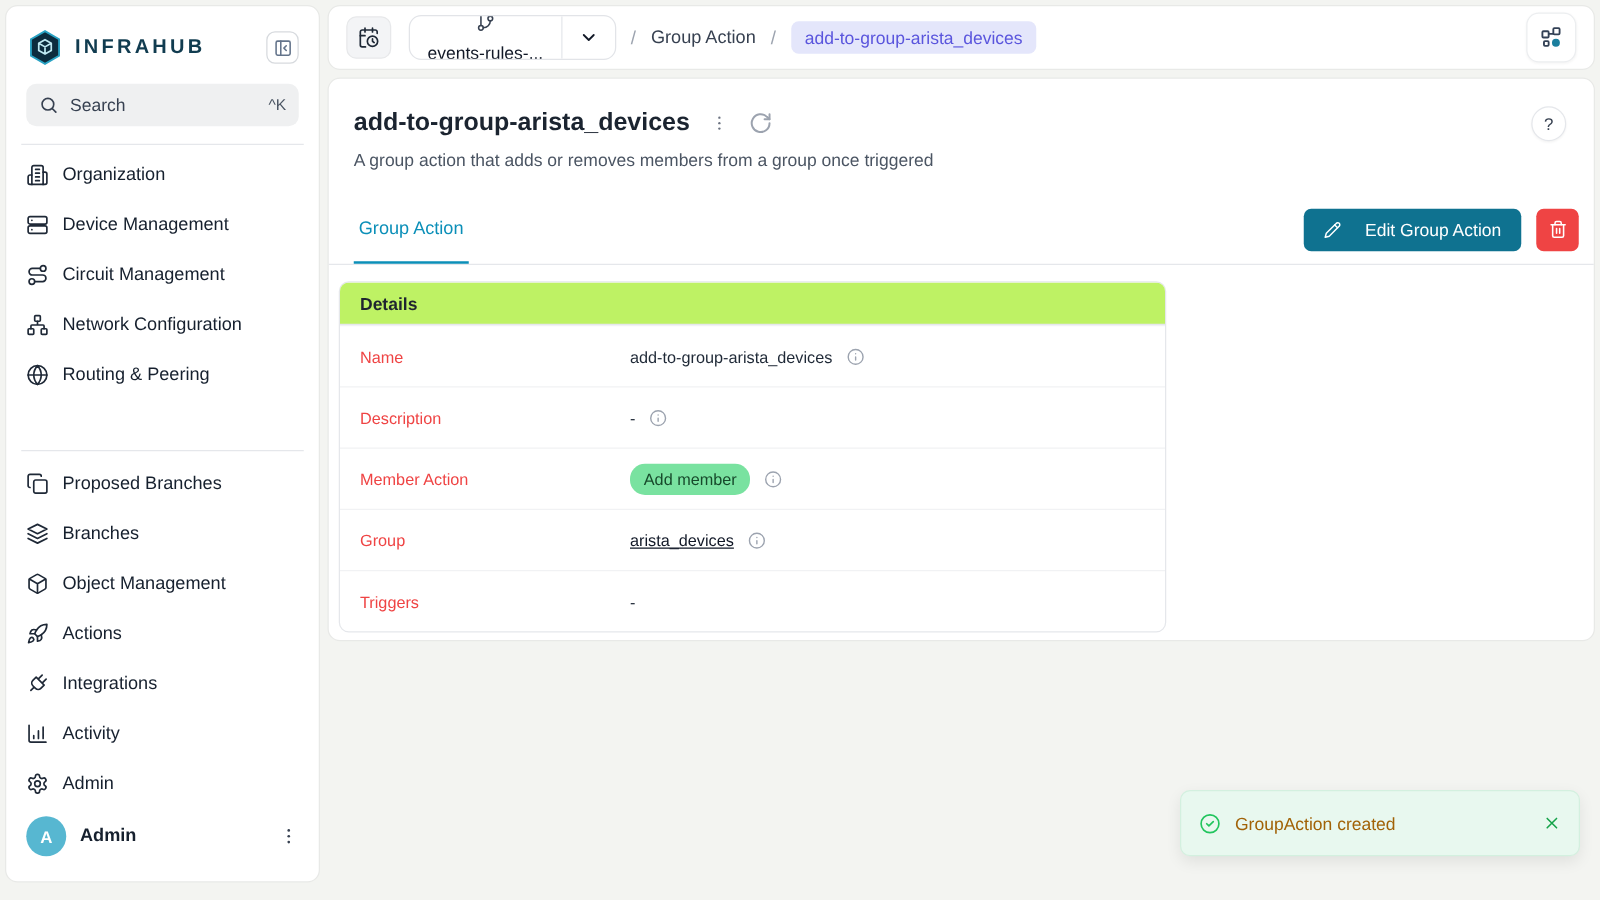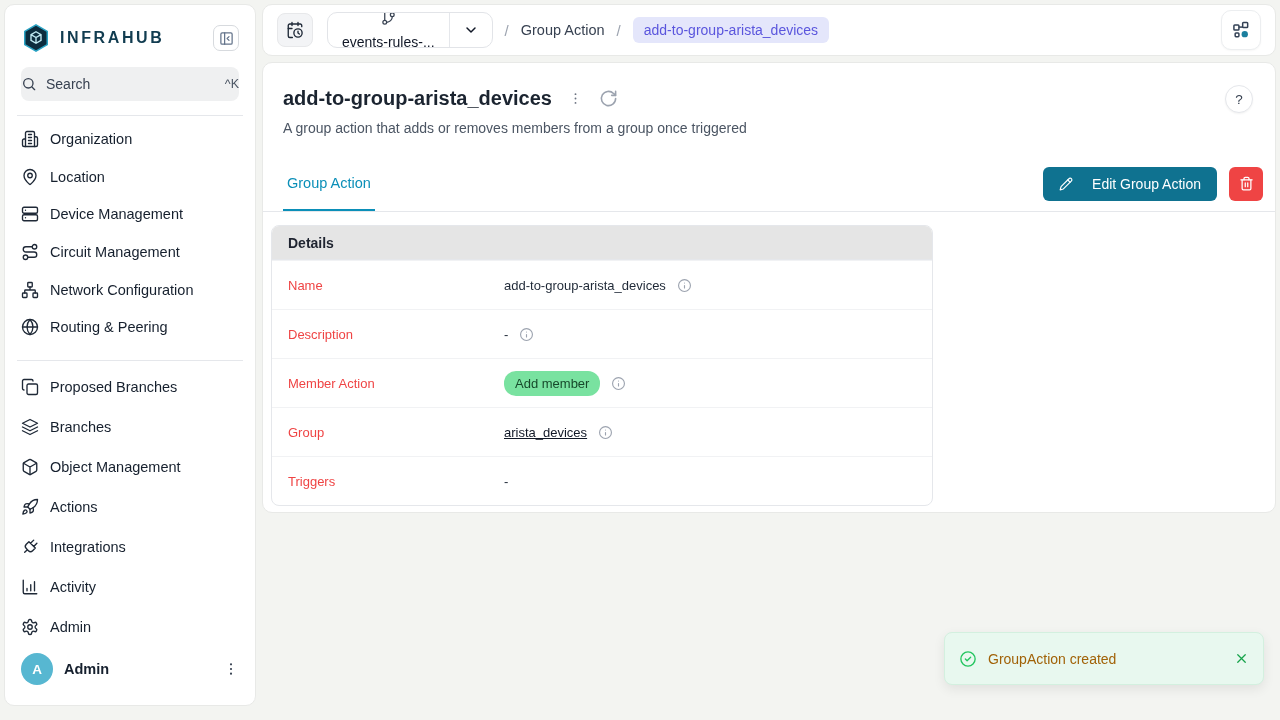--- a/index.html
+++ b/index.html
@@ -10,21 +10,21 @@
     position:relative;
   }
   .card { background:#fff; border:1px solid #e8e9e7; border-radius:10px; position:absolute; }
 
   
   .sidebar { left:4px; top:4px; width:252px; height:702px; padding:14px 16px 0; }
   .logo-row { display:flex; align-items:center; height:38px; margin-bottom:10px; }
   .logo-mark { flex:0 0 auto; margin-right:9px; display:flex; }
   .logo-text { font-size:16px; font-weight:800; letter-spacing:2.6px; color:#113c50; flex:1; }
   .collapse-btn { width:26px; height:26px; border:1px solid #d7dade; border-radius:7px; display:flex; align-items:center; justify-content:center; color:#64748b; background:#fff; cursor:pointer; }
-  .search-box { height:34px; background:#eff0f1; border-radius:8px; display:flex; align-items:center; padding:0 0; gap:9px; color:#374151; cursor:pointer; }
+  .search-box { height:34px; background:#eff0f1; border-radius:8px; display:flex; align-items:center; padding:0 10px; gap:9px; color:#374151; cursor:pointer; }
   .search-box .sb-label { flex:1; font-size:14px; color:#374151; }
   .search-box .sb-kbd { font-size:12.5px; color:#4b5563; }
   .side-divider { border:none; border-top:1px solid #e5e7eb; margin:14px -4px 4px; }
   .nav-list { display:flex; flex-direction:column; }
   .nav-clip { height:226px; overflow:hidden; }
   .nav-item { height:40px; display:flex; align-items:center; gap:11px; color:#16202e; cursor:pointer; border-radius:8px; }
   .nav-item .nicon { display:flex; color:#1f2937; flex:0 0 18px; }
   .nav-item .nlabel { font-size:14.5px; }
   .user-row { position:absolute; left:16px; right:16px; bottom:14px; height:44px; display:flex; align-items:center; gap:11px; }
   .avatar { width:32px; height:32px; border-radius:50%; background:#57b7d1; color:#fff; display:flex; align-items:center; justify-content:center; font-size:13.5px; font-weight:700; }
@@ -54,21 +54,21 @@
   .page-desc { position:absolute; left:20px; top:57px; font-size:14px; color:#4b5563; }
   .tab-row { position:absolute; left:0; right:0; top:93px; height:56px; border-bottom:1px solid #e5e7eb; display:flex; align-items:center; }
   .tab { margin-left:20px; height:100%; display:flex; align-items:center; font-size:14.5px; color:#0b8fb8; border-bottom:2px solid #0b8fb8; padding:0 4px; cursor:pointer; }
   .tab-actions { margin-left:auto; margin-right:12px; display:flex; gap:12px; align-items:center; }
   .btn-edit { height:34px; background:#0f7290; color:#fff; border:none; border-radius:6px; font-size:14px; display:flex; align-items:center; gap:19px; padding:0 16px; cursor:pointer; font-family:inherit; }
   .btn-delete { width:34px; height:34px; background:#ef4444; color:#fff; border:none; border-radius:6px; display:flex; align-items:center; justify-content:center; cursor:pointer; }
 
   .panel { position:absolute; border:1px solid #e5e7eb; border-radius:8px; overflow:hidden; background:#fff; }
   .panel-details { left:8px; top:162px; width:662px; height:281px; }
   .panel-activities { left:680px; top:162px; width:326px; height:81px; }
-  .panel-head { height:34px; background:#e5e5e5; border-bottom:1px solid #e5e7eb; display:flex; align-items:center; padding:0 16px; font-size:14px; font-weight:700; color:#1f2430; }
+  .panel-head { height:34px; background:#bef264; border-bottom:1px solid #e5e7eb; display:flex; align-items:center; padding:0 16px; font-size:14px; font-weight:700; color:#1f2430; }
   .drow { height:49px; display:flex; align-items:center; border-top:1px solid #f1f2f4; }
   .drow:first-of-type { border-top:none; }
   .dlabel { width:232px; padding-left:16px; font-size:13px; color:#ef4444; }
   .dvalue { display:flex; align-items:center; gap:11px; font-size:13px; color:#1f2937; }
   .badge-green { background:#79e2a0; color:#17492b; font-size:13px; padding:5px 11px; border-radius:12px; }
   .link { text-decoration:underline; color:#111827; cursor:pointer; }
   .info-ic { color:#9ca3af; display:flex; }
   .spin-wrap { height:46px; display:flex; align-items:center; justify-content:center; }
   .spinner { width:20px; height:20px; border-radius:50%; border:2.5px solid #e5e7eb; border-top-color:#0b8fb8; transform:rotate(45deg); }
 
@@ -118,29 +118,20 @@
     <div class="nav-item">
       <span class="nicon">
           <svg width="18" height="18" viewBox="0 0 24 24" fill="none" stroke="currentColor" stroke-width="1.8" stroke-linecap="round" stroke-linejoin="round">
             <path d="M6 22V4a2 2 0 0 1 2-2h8a2 2 0 0 1 2 2v18Z"></path>
             <path d="M6 12H4a2 2 0 0 0-2 2v6a2 2 0 0 0 2 2h2"></path>
             <path d="M18 9h2a2 2 0 0 1 2 2v9a2 2 0 0 1-2 2h-2"></path>
             <path d="M10 6h4M10 10h4M10 14h4M10 18h4"></path>
           </svg>
         </span>
       <span class="nlabel">Organization</span>
-    </div>
-    <div class="nav-item">
-      <span class="nicon">
-          <svg width="18" height="18" viewBox="0 0 24 24" fill="none" stroke="currentColor" stroke-width="1.8" stroke-linecap="round" stroke-linejoin="round">
-            <path d="M20 10c0 4.99-5.54 10.2-7.35 11.76a1 1 0 0 1-1.3 0C9.54 20.2 4 14.99 4 10a8 8 0 0 1 16 0Z"></path>
-            <circle cx="12" cy="10" r="3"></circle>
-          </svg>
-        </span>
-      <span class="nlabel">Location</span>
     </div>
     <div class="nav-item">
       <span class="nicon">
           <svg width="18" height="18" viewBox="0 0 24 24" fill="none" stroke="currentColor" stroke-width="1.8" stroke-linecap="round" stroke-linejoin="round">
             <rect x="2" y="3" width="20" height="8" rx="2"></rect>
             <rect x="2" y="13" width="20" height="8" rx="2"></rect>
             <path d="M6 7h.01M6 17h.01"></path>
           </svg>
         </span>
       <span class="nlabel">Device Management</span>

